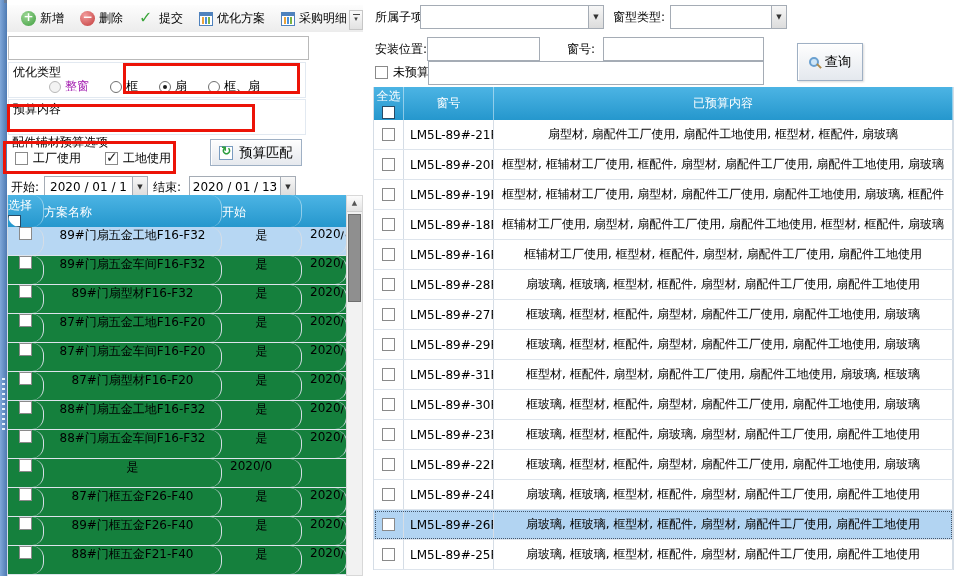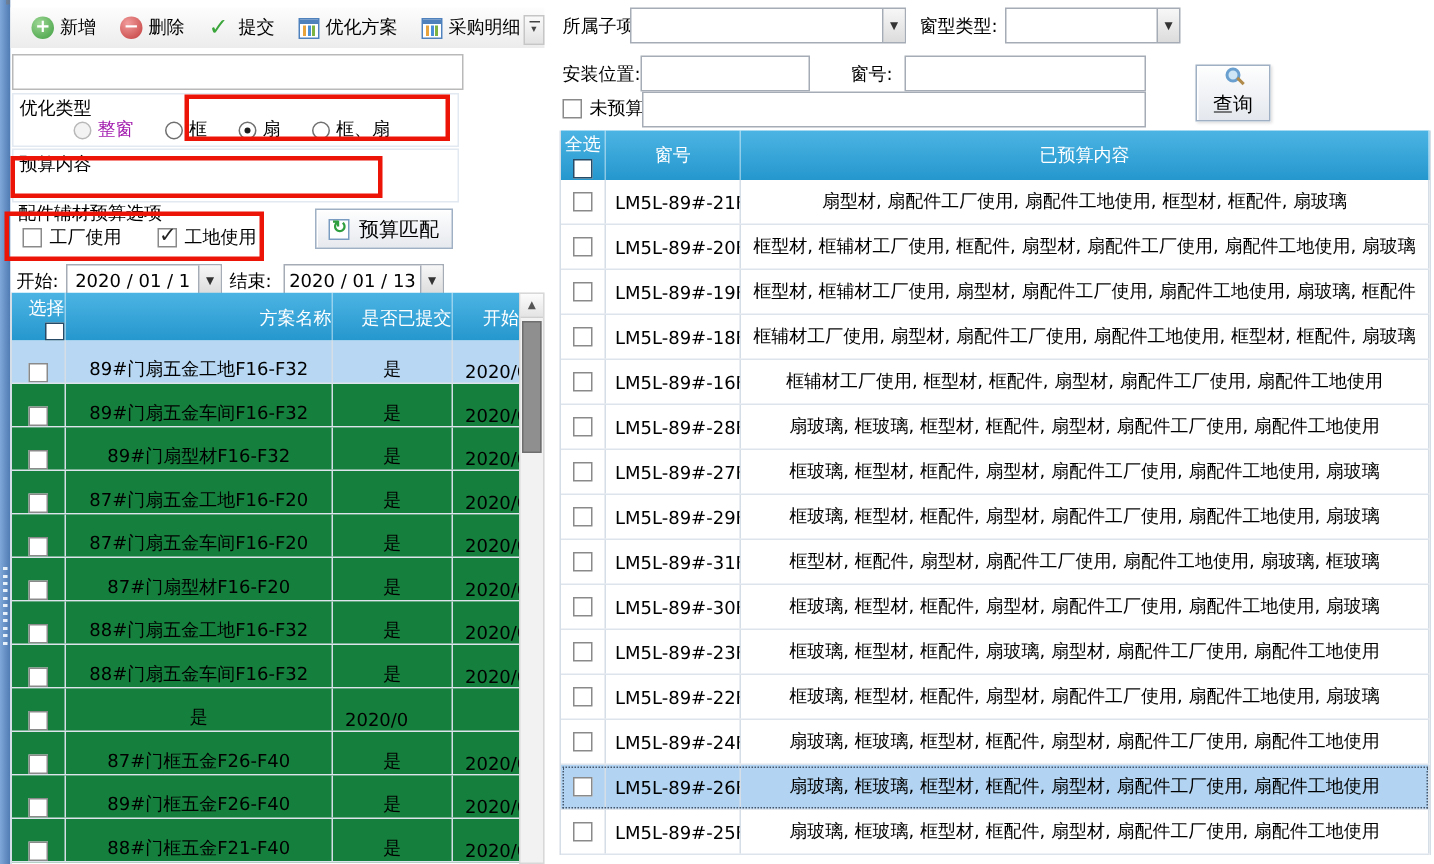--- a/index.html
+++ b/index.html
@@ -85,22 +85,22 @@
   .date-text { flex:1; text-align:center; font-size:12px; }
   .dd-btn { width:15px; height:100%; border-left:1px solid #a5acb5; background:linear-gradient(#f7f7f7,#dcdcdc);
     font-size:7px; color:#333; display:flex; align-items:center; justify-content:center; flex:none; }
 
   
   :root { --hdr1:#4cb4e4; --hdr2:#2597cd; --sel:#b7d7f3; --red:#ec1307; }
   .ltable { position:absolute; left:0; top:195px; width:339px; bottom:0; overflow:hidden;
     border-left:1px solid #d5dde6; }
   .lhead,.lrow { display:grid; grid-template-columns:36px 178px 80px 45px; }
   .lhead { height:32px; background:linear-gradient(var(--hdr1),var(--hdr2)); color:#fff; }
-  .lhead>div,.lrow>div { border-right:1px solid #d5dde6; display:flex; align-items:flex-end;
-    justify-content:center; overflow:hidden; white-space:nowrap; }
+  .lhead>div,.lrow>div { border-right:1px solid #d5dde6; display:flex; align-items:flex-start;
+    justify-content:center; overflow:hidden; white-space:nowrap;border-radius:12px; }
   .lhead>div { border-right:1px solid rgba(255,255,255,.45); flex-direction:column; gap:1px; padding-top:2px; }
   .hdr-cbx { width:13px; height:13px; border:1px solid #274b66; background:#fff; }
   .lrow { height:29px; border-bottom:1px solid #dde4ec; background:#15803d; }
   .lrow.selected { background:var(--sel); }
   .c-start { justify-content:flex-start !important; padding-left:8px; }
 
   .lscroll { position:absolute; left:339px; top:195px; width:17px; bottom:0;
     background:#f2f2f2; border:1px solid #d8d8d8; }
   .scroll-up { height:16px; background:linear-gradient(#fcfcfc,#e4e4e4); border-bottom:1px solid #cfcfcf;
     text-align:center; font-size:7px; color:#555; line-height:15px; }
@@ -114,23 +114,23 @@
   .combo .fill { flex:1; }
   .tinput { position:absolute; height:24px; border:1px solid #a5acb5; background:#fff; font:inherit; padding:0 4px; }
 
   .r1-lbl1 { left:3px;  top:9px; }  .r1-combo1 { left:48px;  top:5px; width:184px; }
   .r1-lbl2 { left:241px; top:9px; } .r1-combo2 { left:298px; top:5px; width:117px; }
   .r2-lbl1 { left:3px;  top:41px; } .r2-inp1 { left:55px;  top:37px; width:113px; }
   .r2-lbl2 { left:195px; top:41px; } .r2-inp2 { left:231px; top:37px; width:161px; }
   .r3-chk { position:absolute; left:3px; top:64px; }
   .r3-inp { left:56px; top:61px; width:336px; }
 
-  .query-btn { position:absolute; left:425px; top:43px; width:50px; height:38px;
+  .query-btn { position:absolute; left:425px; top:43px; width:66px; height:38px;
     border:1px solid #9fb0c4; box-shadow:inset 1px 1px 0 #fff,1px 1px 2px rgba(0,0,0,.15);
-    background:linear-gradient(#fefefe,#e4e8ee); display:flex; align-items:center; justify-content:center; gap:6px;flex-direction:column; }
+    background:linear-gradient(#fefefe,#e4e8ee); display:flex; align-items:center; justify-content:center; gap:6px; }
   .mag { width:10px; height:10px; border:2px solid #6aa0d0; border-radius:50%;
     background:#cfe6f7; position:relative; flex:none; }
   .mag::after { content:""; position:absolute; width:6px; height:2px; background:#b08a4a;
     right:-5px; bottom:-2px; transform:rotate(45deg); }
 
   .rtable { position:absolute; left:1px; top:87px; width:581px; border-left:1px solid #d5dde6;
     border-right:1px solid #d5dde6; }
   .rhead,.rrow { display:grid; grid-template-columns:30px 90px 1fr; }
   .rhead { height:33px; background:linear-gradient(var(--hdr1),var(--hdr2)); color:#fff; }
   .rhead>div { border-right:1px solid rgba(255,255,255,.45); display:flex; flex-direction:column;
@@ -257,21 +257,20 @@
     </span>
   </div>
 
   <div class="ltable">
     <div class="lhead">
       <div>
         <span>选择</span>
         <span class="hdr-cbx"></span>
       </div>
       <div>方案名称</div>
-      <div>是否已提交</div>
       <div>开始</div>
     </div>
 
       <div class="lrow selected">
         <div>
           <span class="cbx"></span>
         </div>
         <div>89#门扇五金工地F16-F32</div>
         <div>是</div>
         <div class="c-start">2020/0</div>

